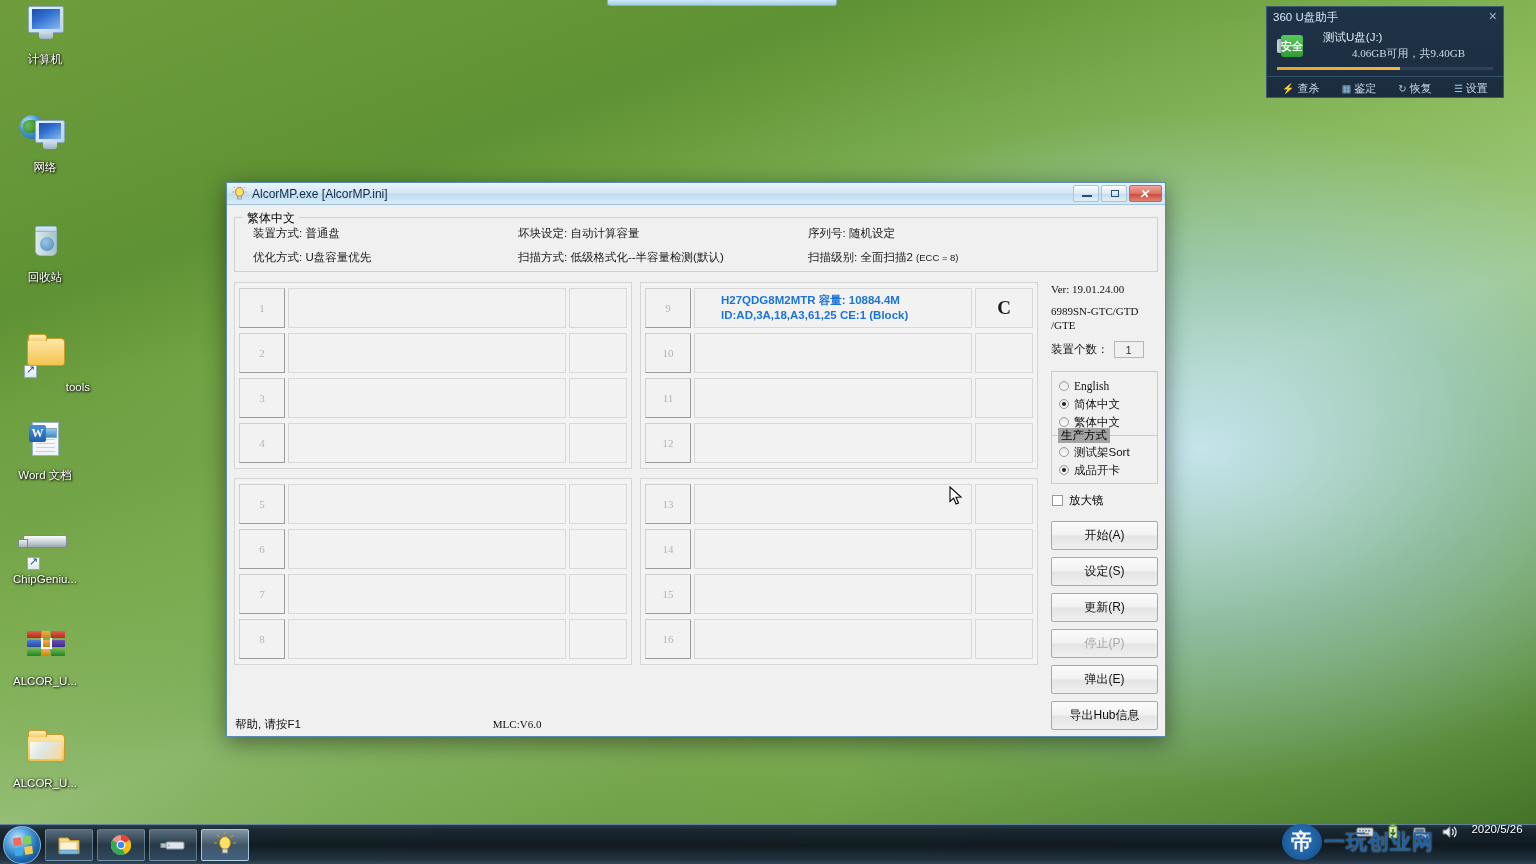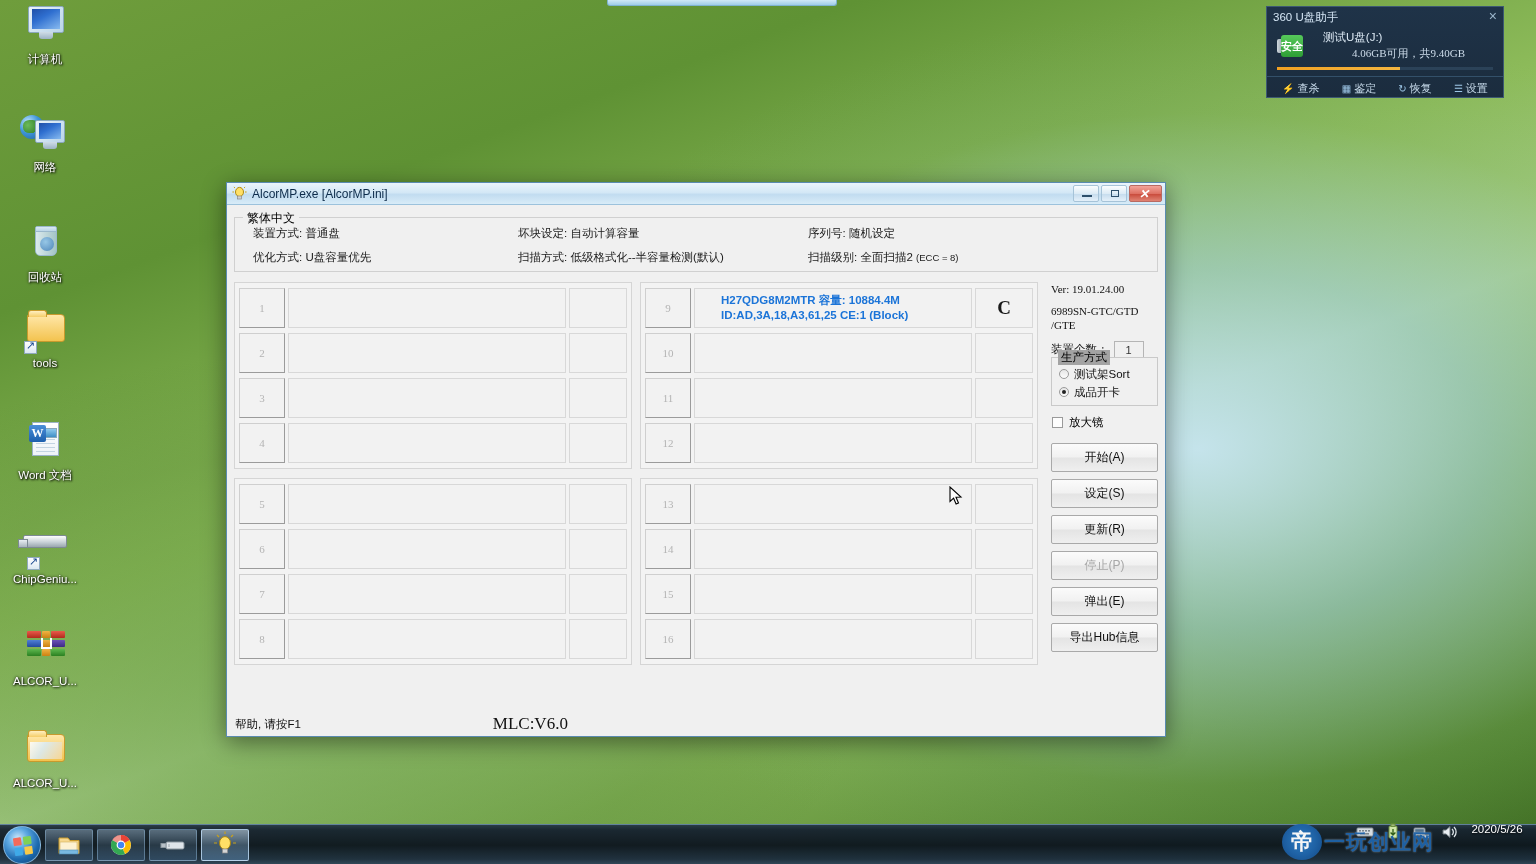--- a/index.html
+++ b/index.html
@@ -184,21 +184,21 @@
   .abtn {
     height:29px; border:1px solid #a9a9a9; border-radius:2px;
     background:linear-gradient(to bottom,#fbfbfb 0%,#f1f1f1 48%,#e4e4e4 52%,#efefef 100%);
     font-size:12px; color:#101010; display:flex; align-items:center; justify-content:center;
     cursor:pointer; font-family:"Liberation Sans",sans-serif;
   }
   .abtn.disabled { color:#a7a7a7; }
 
   .statusbar { position:absolute; left:0; right:0; bottom:0; height:24px;
     display:flex; align-items:center; font-size:11.5px; color:#111; padding:0 8px; }
-  .statusbar .c2 { margin-left:192px; font-family:"Liberation Serif",serif; font-size:17px; }
+  .statusbar .c2 { margin-left:192px; font-family:"Liberation Serif",serif; font-size:11px; }
 
   
   #cursor { position:absolute; left:722px; top:303px; width:14px; height:20px; pointer-events:none; z-index:60; }
 
   
   #u360 {
     position:absolute; left:1266px; top:6px; width:238px; height:92px;
     background:linear-gradient(to bottom,#1f3348,#1b2c3e);
     border:1px solid #3c5972; color:#cfe0ee; font-size:11px;
   }
@@ -283,21 +283,21 @@
   <div class="lbl">网络</div>
 </div>
 
 <div class="dicon" style="left:0px; top:222px;">
   <div class="glyph">
       <span class="ico-bin"></span>
     </div>
   <div class="lbl">回收站</div>
 </div>
 
-<div class="dicon" style="left:0px; top:308px;">
+<div class="dicon" style="left:0px; top:332px;text-align:right;">
   <div class="glyph">
     <span class="ico-folder"></span>
       <span class="shortcut-arrow"></span>
   </div>
   <div class="lbl">tools</div>
 </div>
 
 <div class="dicon" style="left:0px; top:420px;">
   <div class="glyph">
     <span class="ico-doc">
@@ -551,20 +551,34 @@
       <div class="right-panel">
         <div class="ver-line">Ver: 19.01.24.00</div>
         <div class="ver-line" style="margin-top:8px;">6989SN-GTC/GTD</div>
         <div class="ver-line">/GTE</div>
 
         <div class="devcount">
           <span>装置个数：</span>
           <input type="text" readonly="" value="1" style="">
         </div>
 
+        <div class="radio-box">
+          <label class="rad">
+            <span class="dot"></span>
+            <span class="en">English</span>
+          </label>
+          <label class="rad on">
+            <span class="dot"></span>
+            <span>简体中文</span>
+          </label>
+          <label class="rad">
+            <span class="dot"></span>
+            <span>繁体中文</span>
+          </label>
+        </div>
 
         <div class="grp2">
           <span class="lg">生产方式</span>
           <label class="rad">
             <span class="dot"></span>
             <span>测试架Sort</span>
           </label>
           <label class="rad on">
             <span class="dot"></span>
             <span>成品开卡</span>

